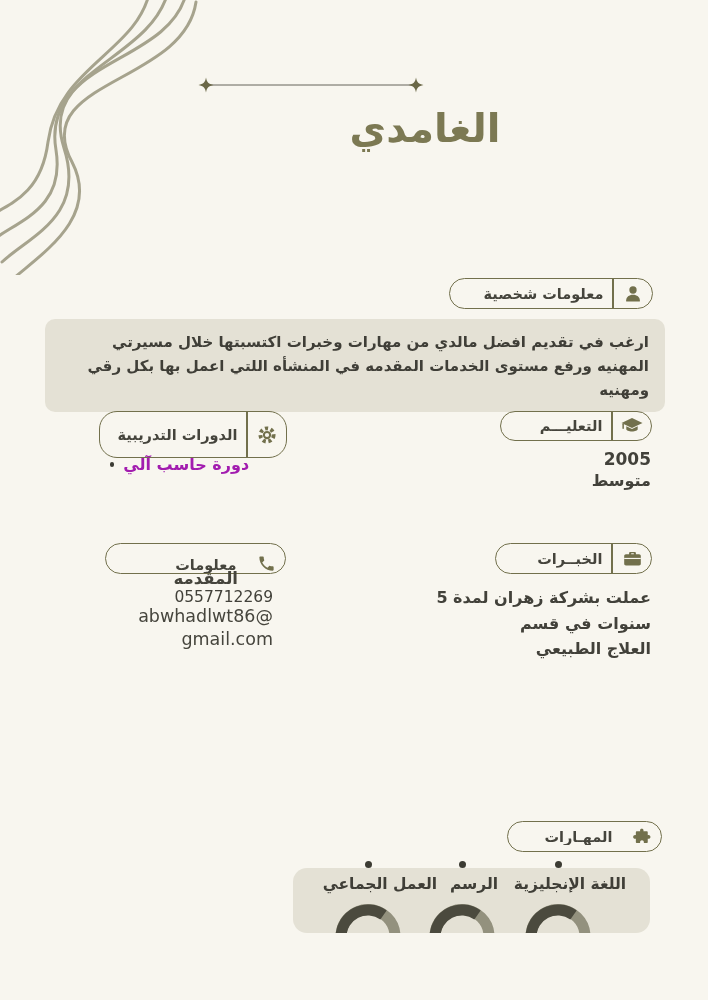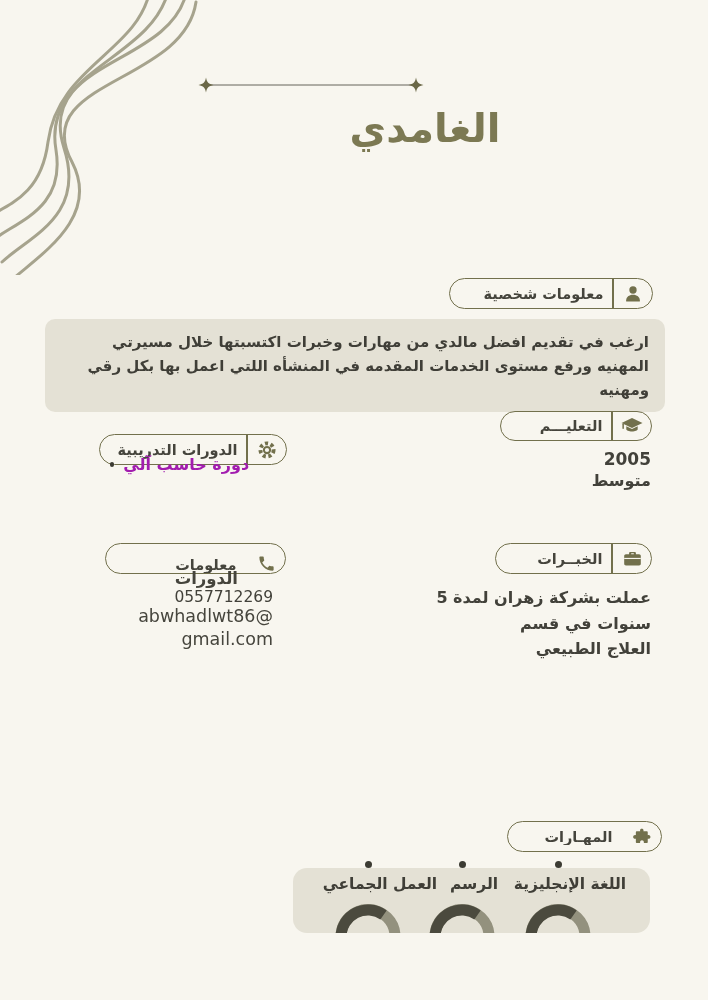--- a/index.html
+++ b/index.html
@@ -106,21 +106,21 @@
         <path d="M6.3 12.2v3.1c0 1.2 2.6 2.2 5.7 2.2s5.7-1 5.7-2.2v-3.1L12 15z"></path>
         <rect x="2.4" y="9.6" width="1.5" height="5.4" rx="0.7"></rect>
       </svg>
     </span>
     <span class="pill-sep"></span>
     <span class="pill-label">التعليـــم</span>
   </div>
   <div class="abs ltr edu-year">2005</div>
   <div class="abs rtl edu-level">متوسط</div>
 
-  <div class="pill" style="left:99px;top:434px;width:188px;height:31px;">
+  <div class="pill" style="left:99px;top:411px;width:188px;height:47px;">
     <span class="pill-icon">
       <svg width="22" height="22" viewBox="0 0 24 24" fill="none" stroke="currentColor">
         <circle cx="12" cy="12" r="7.2" stroke-width="4.2" stroke-dasharray="3.4 2.9"></circle>
         <circle cx="12" cy="12" r="3.4" stroke-width="2.2"></circle>
       </svg>
     </span>
     <span class="pill-sep"></span>
     <span class="pill-label">الدورات التدريبية</span>
   </div>
   <div class="abs course-item">
@@ -130,21 +130,21 @@
 
   <div class="pill" style="left:105px;top:543px;width:181px;height:31px;align-items:flex-end;">
     <span class="pill-icon">
       <svg width="19" height="19" viewBox="0 0 24 24" fill="currentColor">
         <path d="M6.6 10.8c1.4 2.8 3.8 5.2 6.6 6.6l2.2-2.2c.3-.3.7-.4 1-.2 1.1.4 2.3.6 3.6.6.6 0 1 .4 1 1V20c0 .6-.4 1-1 1C10.6 21 3 13.4 3 4c0-.6.4-1 1-1h3.5c.6 0 1 .4 1 1 0 1.2.2 2.4.6 3.6.1.3 0 .7-.2 1l-2.3 2.2z"></path>
       </svg>
     </span>
     <span class="pill-sep"></span>
     <span class="pill-label">معلومات</span>
   </div>
-  <div class="abs rtl contact-title2">الدورات</div>
+  <div class="abs rtl contact-title2">المقدمه</div>
   <div class="abs ltr contact-phone">0557712269</div>
   <div class="abs ltr contact-email1">abwhadlwt86@</div>
   <div class="abs ltr contact-email2">gmail.com</div>
 
   <div class="pill" style="left:495px;top:543px;width:157px;height:31px;">
     <span class="pill-icon">
       <svg width="21" height="21" viewBox="0 0 24 24" fill="currentColor">
         <path d="M9.5 4.5h5c.8 0 1.4.6 1.4 1.4V7h3.6c1.1 0 2 .9 2 2v9c0 1.1-.9 2-2 2H4.5c-1.1 0-2-.9-2-2V9c0-1.1.9-2 2-2h3.6V5.9c0-.8.6-1.4 1.4-1.4zm1 2.5h3V6h-3v1z"></path>
         <rect x="2.5" y="11.3" width="19" height="1.3" fill="#f8f6ef"></rect>
       </svg>

